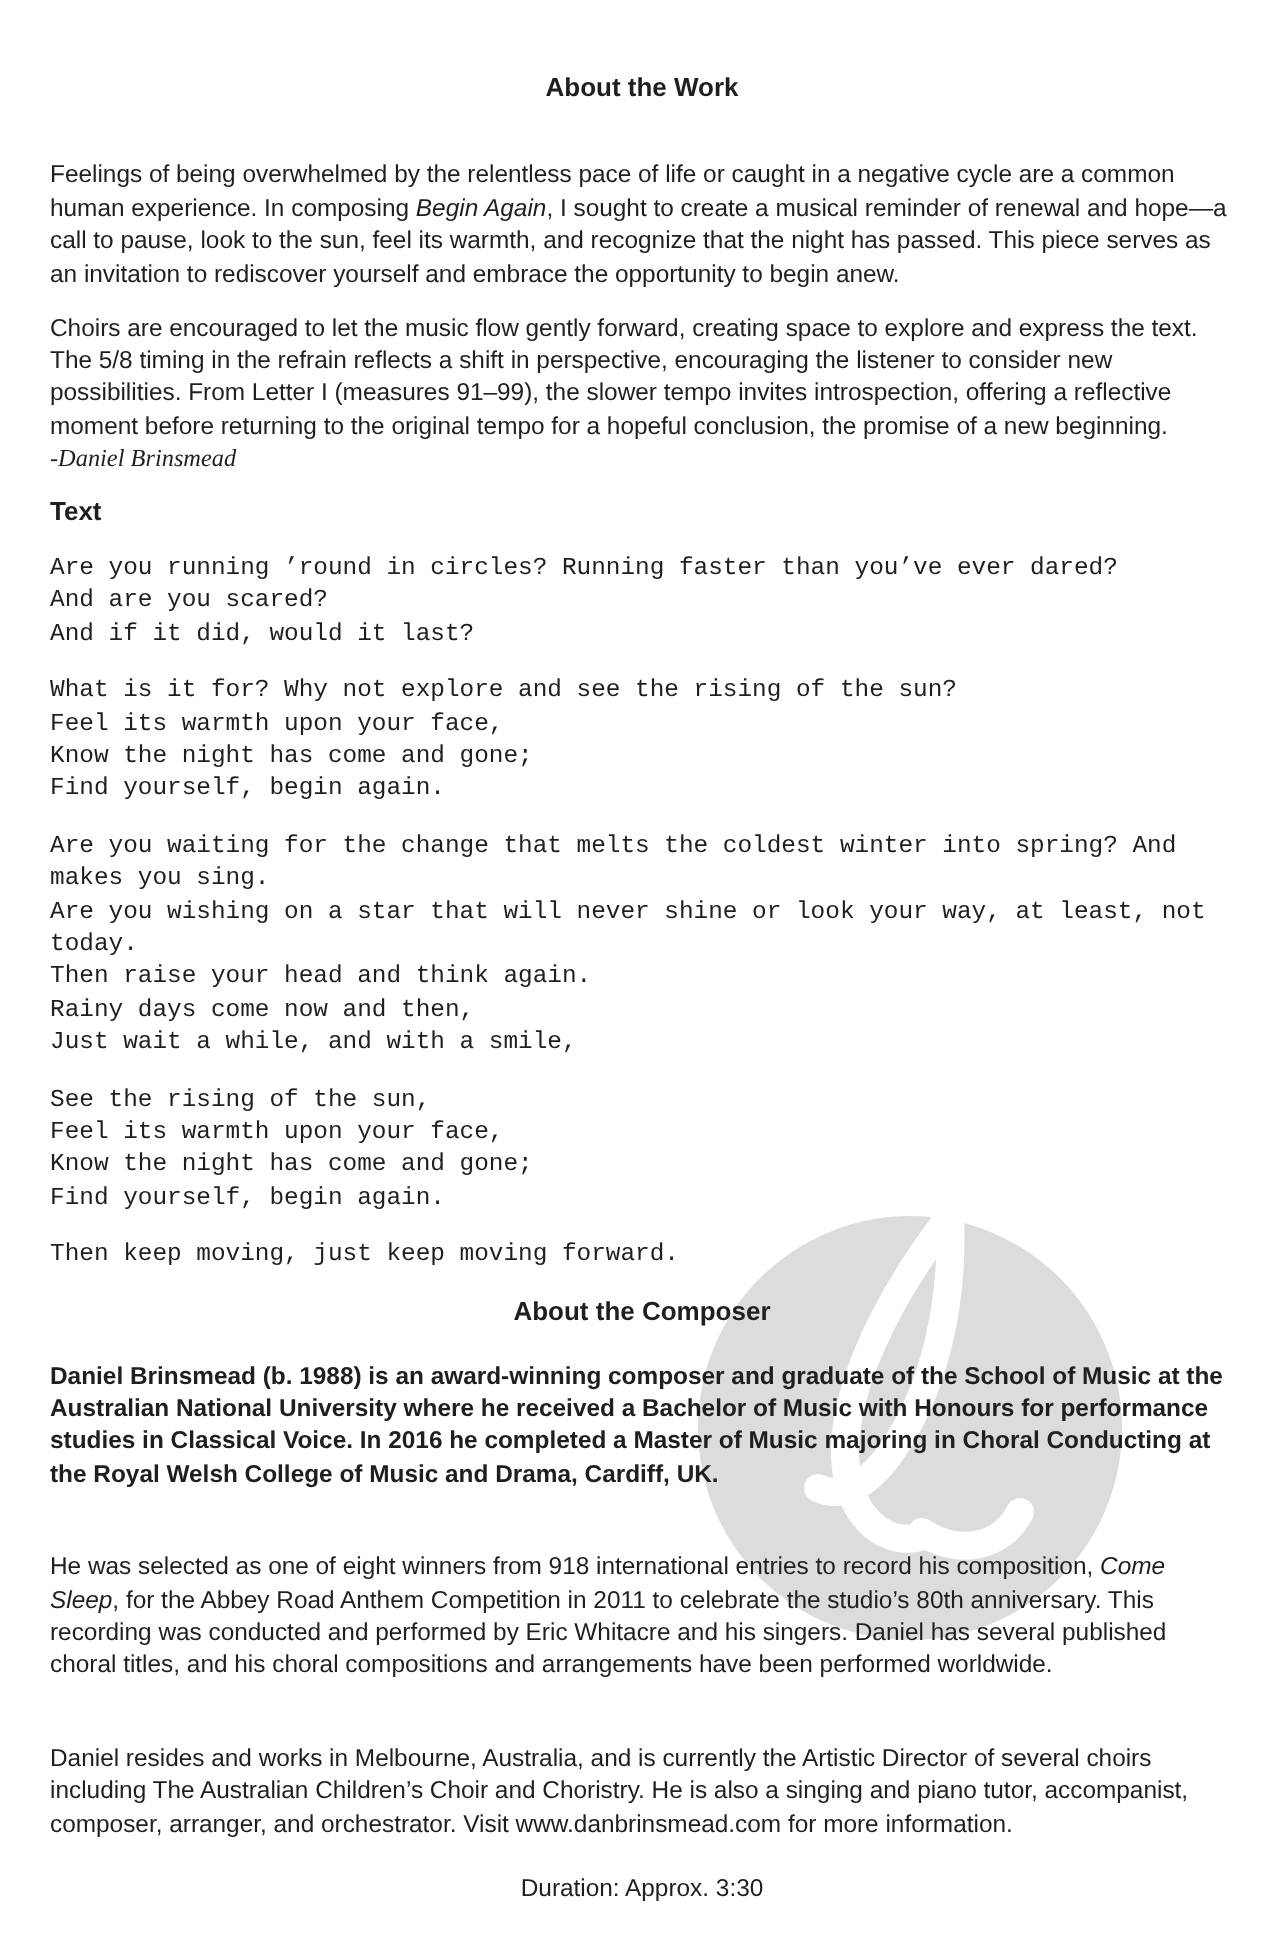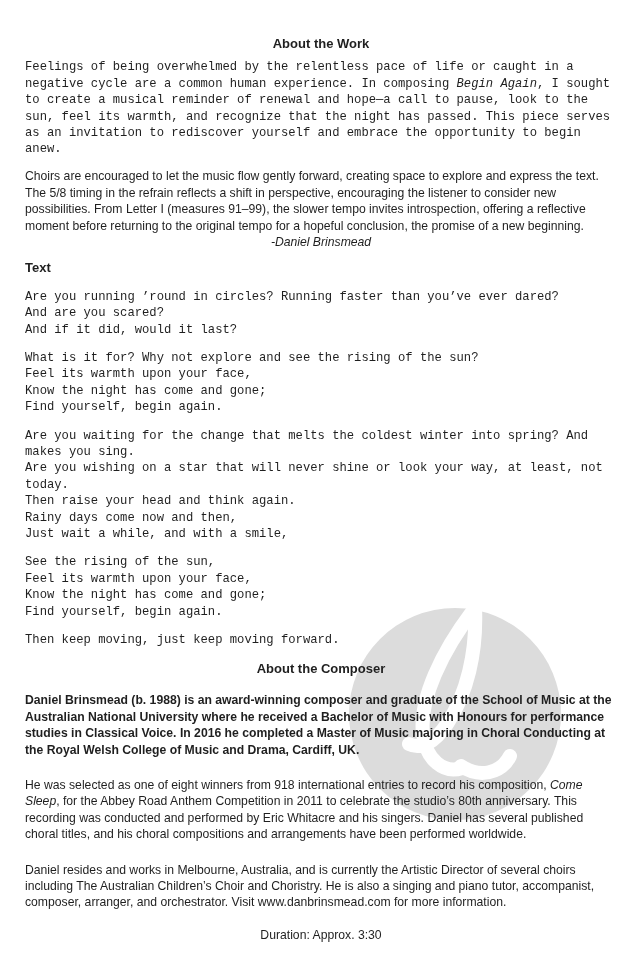--- a/index.html
+++ b/index.html
@@ -40,34 +40,34 @@
   }
   .heading-left {
     font-weight: bold;
     font-size: 13px;
     margin: 10px 0 0 0;
   }
   .para {
     margin: 10.5px 0 0 0;
   }
   #work-paragraphs .para:first-child {
-    margin-top: 7px;
-    font-family: Liberation Mono, monospace;
+    margin-top: 27px;
   }
   #composer-paragraphs .para:first-child {
     margin-top: 15.5px;
     font-weight: bold;
   }
   #composer-paragraphs .para {
-    margin-top: 19px;
+    margin-top: 30px;
   }
   .attribution {
-    text-align: center;
+    text-align: left;
     font-style: italic;
     margin: 0;
+    font-family: Liberation Serif, serif;
   }
   .stanza {
     margin-top: 12px;
     font-family: Liberation Mono, monospace;
   }
   .heading-composer {
     margin-top: 12px;
   }
   .duration {
     text-align: center;

